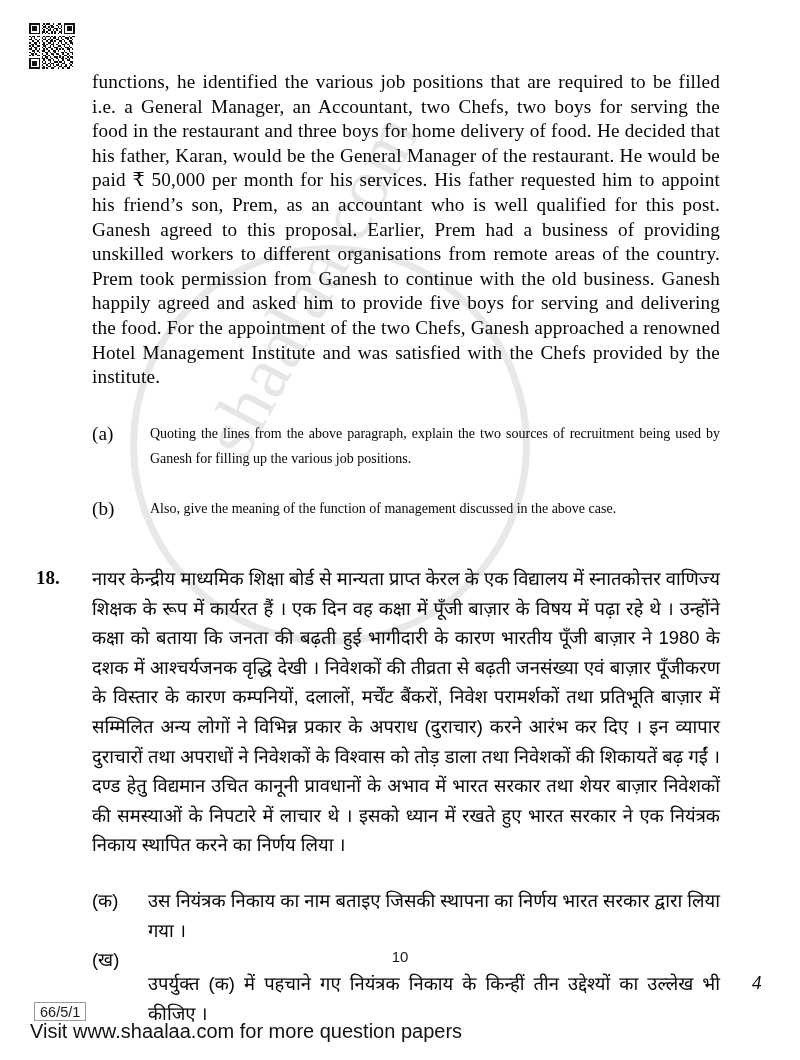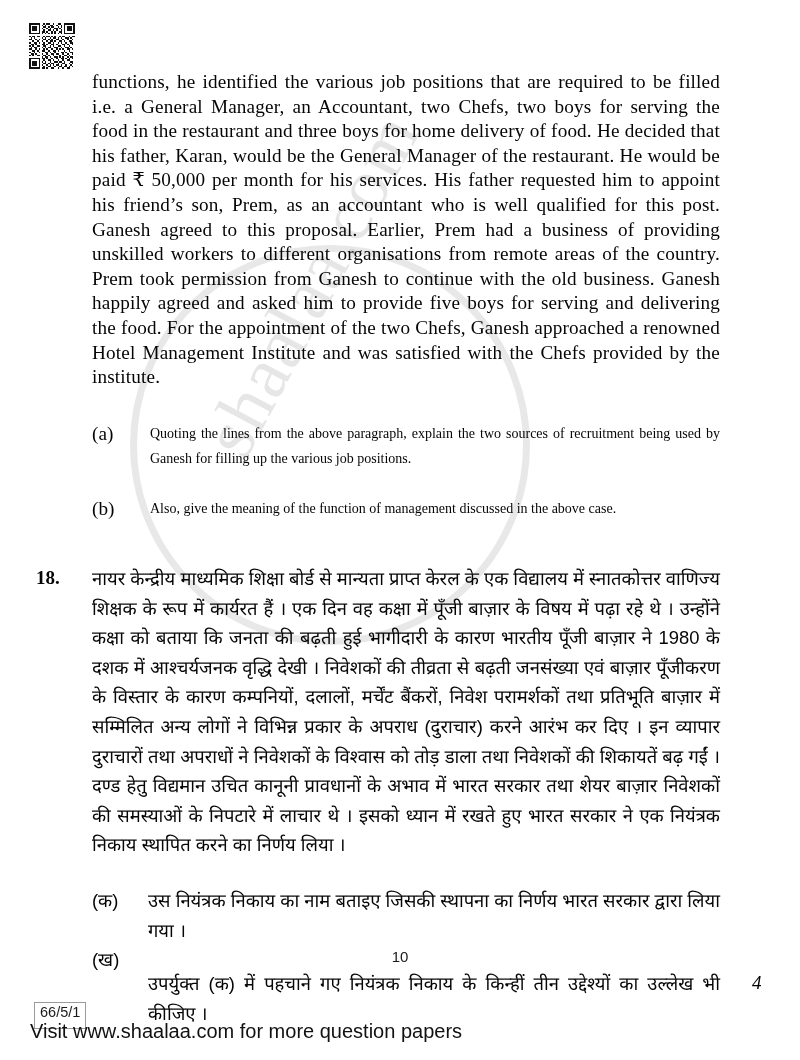--- a/index.html
+++ b/index.html
@@ -152,21 +152,21 @@
     top: 972px;
     font-size: 19px;
     font-style: italic;
   }
 
   
   .paper-code {
     position: absolute;
     left: 34px;
     top: 1002px;
-    padding: 1px 5px 8px 5px;
+    padding: 1px 5px 0 5px;
     border: 1px solid #9a9a9a;
     font-family: "Liberation Sans", "DejaVu Sans", sans-serif;
     font-size: 14.5px;
     line-height: 16px;
     color: #1a1a1a;
     background: transparent;
   }
   .page-number {
     position: absolute;
     left: 0;

